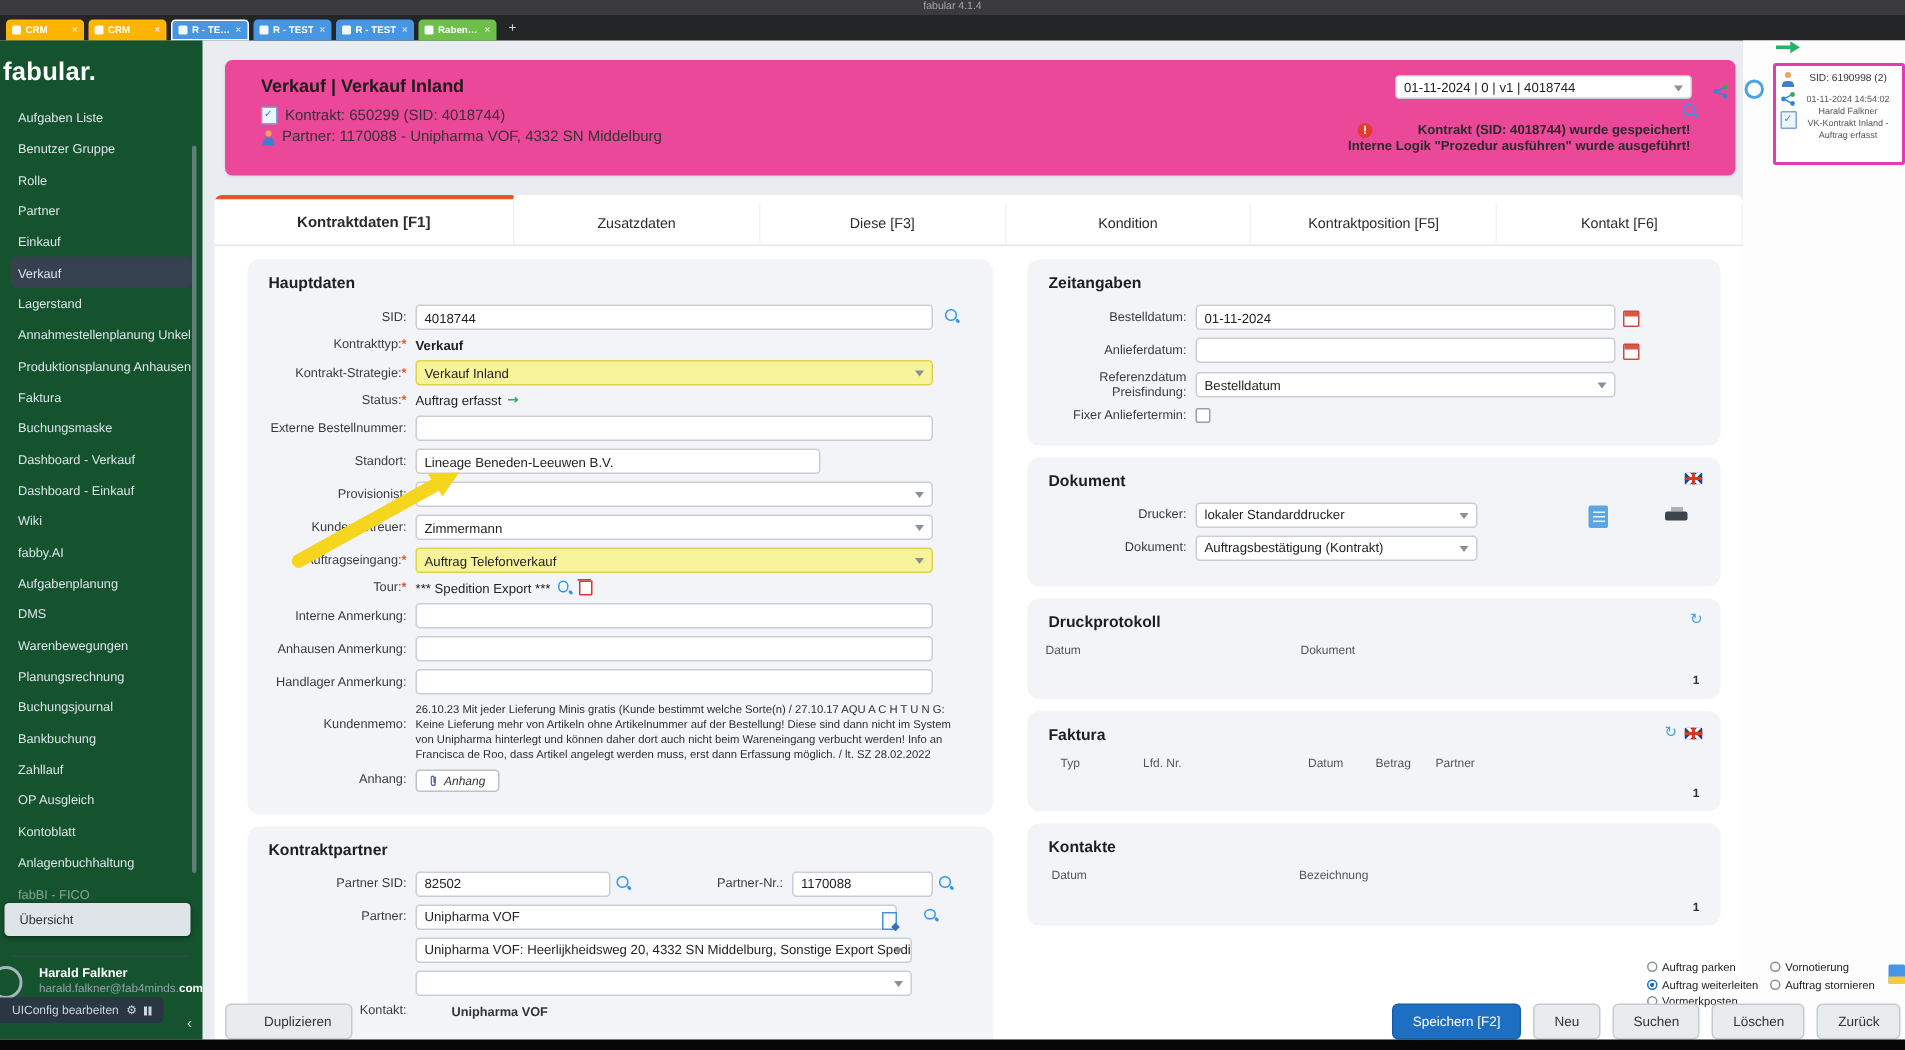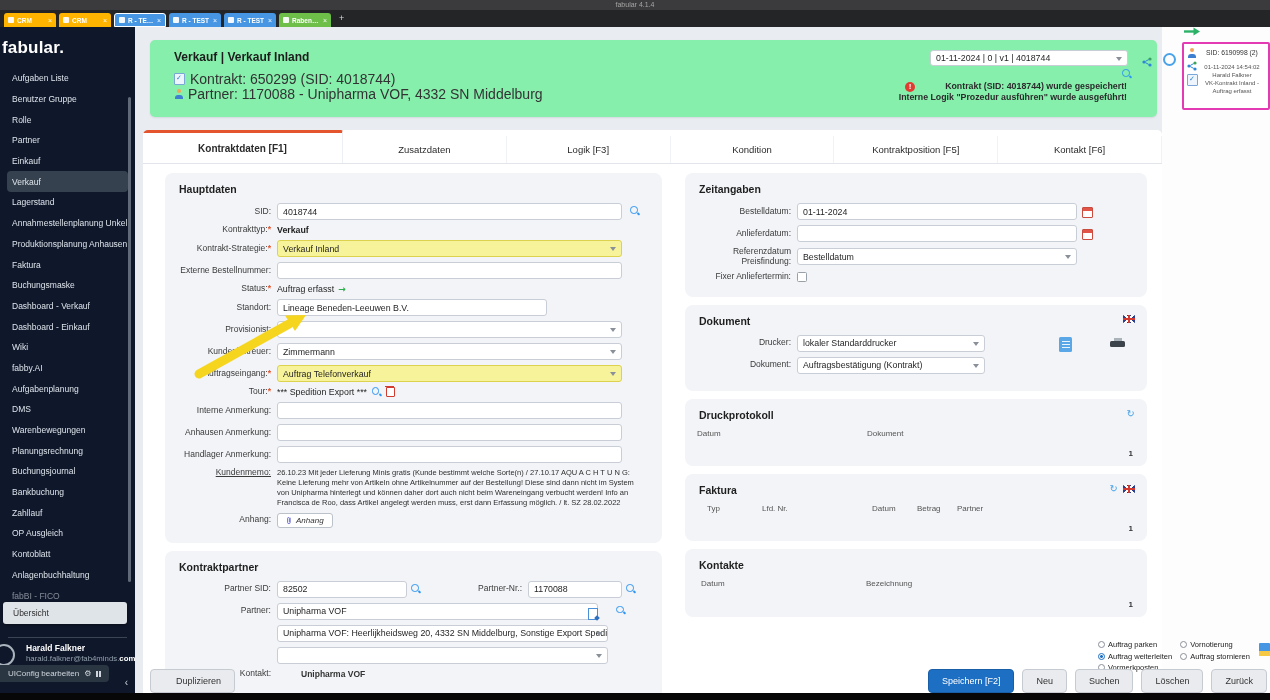--- a/index.html
+++ b/index.html
@@ -14,21 +14,21 @@
     gap:3px;padding:0 4px;font-size:6.5px;font-weight:bold;color:#fff;white-space:nowrap;overflow:hidden;}
   .btab .sq{width:6px;height:6px;background:#fdfdfd;border-radius:1px;flex-shrink:0;opacity:.95;}
   .btab .lbl{overflow:hidden;text-overflow:ellipsis;}
   .btab .x{margin-left:auto;font-size:7px;font-weight:normal;opacity:.95;}
   .btab.orange{background:#ffb400;}
   .btab.blue{background:#4796e3;}
   .btab.green{background:#6dbf4a;}
   .btab.active{border:1px solid #ffffff;}
   .tab-add{color:#d8d8d8;font-size:9px;margin-left:5px;align-self:center;padding-bottom:2px;}
   
-  .sidebar{position:absolute;left:0;top:27px;width:135px;bottom:7px;background:#0f172a;color:#dde4eb;z-index:5;overflow:hidden;}
+  .sidebar{position:absolute;left:0;top:27px;width:135px;bottom:7px;background:#14532d;color:#dde4eb;z-index:5;overflow:hidden;}
   .logo{font-size:17px;font-weight:bold;color:#fff;margin:11px 0 6px -8px;padding-left:10px;letter-spacing:.2px;}
   .nav{padding-top:4px;}
   .nav-item{height:20.7px;display:flex;align-items:center;font-size:8.5px;margin:0 7px;padding:0 5px;
     border-radius:4px;white-space:nowrap;overflow:hidden;}
   .nav-item.active{background:#36414f;}
   .nav-item.dim{opacity:.55;}
   .nav-overlay{position:absolute;left:3px;top:575px;width:124px;height:22px;background:#dfe4e9;color:#2e2e2e;
     border-radius:3px;font-size:8.5px;display:flex;align-items:center;padding-left:10px;box-sizing:border-box;box-shadow:0 1px 3px rgba(0,0,0,.4);}
   .side-scroll{position:absolute;right:4px;top:70px;width:3px;height:485px;background:#8b95a1;border-radius:2px;opacity:.65;}
   .side-divider{position:absolute;left:8px;right:8px;top:610px;border-top:1px solid #394553;}
@@ -38,24 +38,24 @@
   .u-mail b{color:#fff;}
   .uiconfig{position:absolute;left:0px;top:638px;height:17px;background:#2b3examples;background:#2b3643;border-radius:0 4px 4px 0;
     display:flex;align-items:center;gap:5px;padding:0 8px;font-size:8px;color:#cfd6dd;}
   .gear{font-family:"DejaVu Sans",sans-serif;font-size:8px;color:#cfd6dd;}
   .pauseic{display:inline-flex;gap:1.5px;}
   .pauseic i{display:block;width:1.5px;height:6px;background:#cfd6dd;}
   .collapse{position:absolute;right:7px;top:650px;font-size:10px;color:#cfd6dd;}
   
   .right-white{position:absolute;left:1162px;top:27px;width:108px;bottom:7px;background:#fdfdfe;}
   
-  .header-card{position:absolute;left:150px;top:40px;width:1007px;height:77px;background:#86efac;border-radius:5px;
+  .header-card{position:absolute;left:150px;top:40px;width:1007px;height:77px;background:#ec4899;border-radius:5px;
     box-shadow:0 1px 2px rgba(30,40,60,.10);}
   .h-title{position:absolute;left:24px;top:10px;font-size:12px;font-weight:bold;color:#1c1c1c;}
-  .h-line{position:absolute;left:24px;font-size:14px;color:#333;display:flex;align-items:center;gap:5px;}
+  .h-line{position:absolute;left:24px;font-size:10px;color:#333;display:flex;align-items:center;gap:5px;}
   .h-line.l1{top:31px;} .h-line.l2{top:46px;}
   .ver-select{position:absolute;left:780px;top:10px;width:198px;height:16px;}
   .h-ic{position:absolute;top:13px;}
   .excl{position:absolute;left:755px;top:42px;width:10px;height:10px;background:#e03c31;color:#fff;border-radius:50%;
     font-size:8px;font-weight:bold;text-align:center;line-height:10px;}
   .h-msg{position:absolute;right:30px;top:41px;text-align:right;font-size:8.8px;color:#2b2b2b;line-height:1.3;font-weight:bold;}
   
   .content-panel{position:absolute;left:143px;top:130px;width:1019px;height:563px;background:#fff;border-radius:5px 5px 0 0;overflow:hidden;}
   .form-tabs{height:33px;border-bottom:1px solid #e2e5e9;display:flex;}
   .ftab{flex:1;display:flex;align-items:center;justify-content:center;font-size:9.5px;color:#2b2b2b;
@@ -264,21 +264,21 @@
     <div class="h-msg">
       <div>Kontrakt (SID: 4018744) wurde gespeichert!</div>
       <div>Interne Logik "Prozedur ausführen" wurde ausgeführt!</div>
     </div>
   </div>
 
   <div class="content-panel">
     <div class="form-tabs">
       <div class="ftab active">Kontraktdaten [F1]</div>
       <div class="ftab">Zusatzdaten</div>
-      <div class="ftab">Logik [F3]</div>
+      <div class="ftab">Diese [F3]</div>
       <div class="ftab">Kondition</div>
       <div class="ftab">Kontraktposition [F5]</div>
       <div class="ftab">Kontakt [F6]</div>
     </div>
 
     <div class="cols">
 
       <div class="col-left">
 
         <div class="card" style="min-height:330px;">
@@ -293,27 +293,27 @@
             <span class="flabel"><span>Kontrakttyp:</span><span class="req">*</span></span>
             <span class="static bold">Verkauf</span>
           </div>
           <div class="frow">
             <span class="flabel"><span>Kontrakt-Strategie:</span><span class="req">*</span></span>
             <div class="sel yellow">
                 <span>Verkauf Inland</span>
               </div>
           </div>
           <div class="frow">
-            <span class="flabel">Externe Bestellnummer:</span>
-            <div class="inp"></div>
-          </div>
-          <div class="frow">
             <span class="flabel"><span>Status:</span><span class="req">*</span></span>
             <span class="static">Auftrag erfasst</span>
             <span class="garrow">→</span>
+          </div>
+          <div class="frow">
+            <span class="flabel">Externe Bestellnummer:</span>
+            <div class="inp"></div>
           </div>
           <div class="frow">
             <span class="flabel">Standort:</span>
             <div class="inp" style="flex:none;width:258px;">Lineage Beneden-Leeuwen B.V.</div>
           </div>
           <div class="frow">
             <span class="flabel">Provisionist:</span>
             <div class="sel"></div>
           </div>
           <div class="frow">
@@ -340,21 +340,21 @@
           </div>
           <div class="frow">
             <span class="flabel">Anhausen Anmerkung:</span>
             <div class="inp"></div>
           </div>
           <div class="frow">
             <span class="flabel">Handlager Anmerkung:</span>
             <div class="inp"></div>
           </div>
           <div class="frow" style="align-items:flex-start;padding-right:4px;">
-            <span class="flabel" style="text-decoration:underline;">Kundenmemo:</span>
+            <span class="flabel" style="margin-top:10px;">Kundenmemo:</span>
             <div class="memo">26.10.23 Mit jeder Lieferung Minis gratis (Kunde bestimmt welche Sorte(n) / 27.10.17 AQU A C H T U N G: Keine Lieferung mehr von Artikeln ohne Artikelnummer auf der Bestellung! Diese sind dann nicht im System von Unipharma hinterlegt und können daher dort auch nicht beim Wareneingang verbucht werden! Info an Francisca de Roo, dass Artikel angelegt werden muss, erst dann Erfassung möglich. / lt. SZ 28.02.2022</div>
           </div>
           <div class="frow">
             <span class="flabel">Anhang:</span>
             <span class="anhang-btn">
               <svg width="6" height="9" viewBox="0 0 10 14">
                   <path d="M7 3v7a2.2 2.2 0 0 1-4.4 0V3.5a1.5 1.5 0 0 1 3 0V9" fill="none" stroke="#5a5fd0" stroke-width="1.4" stroke-linecap="round"></path>
                 </svg>
               <span>Anhang</span>
             </span>

